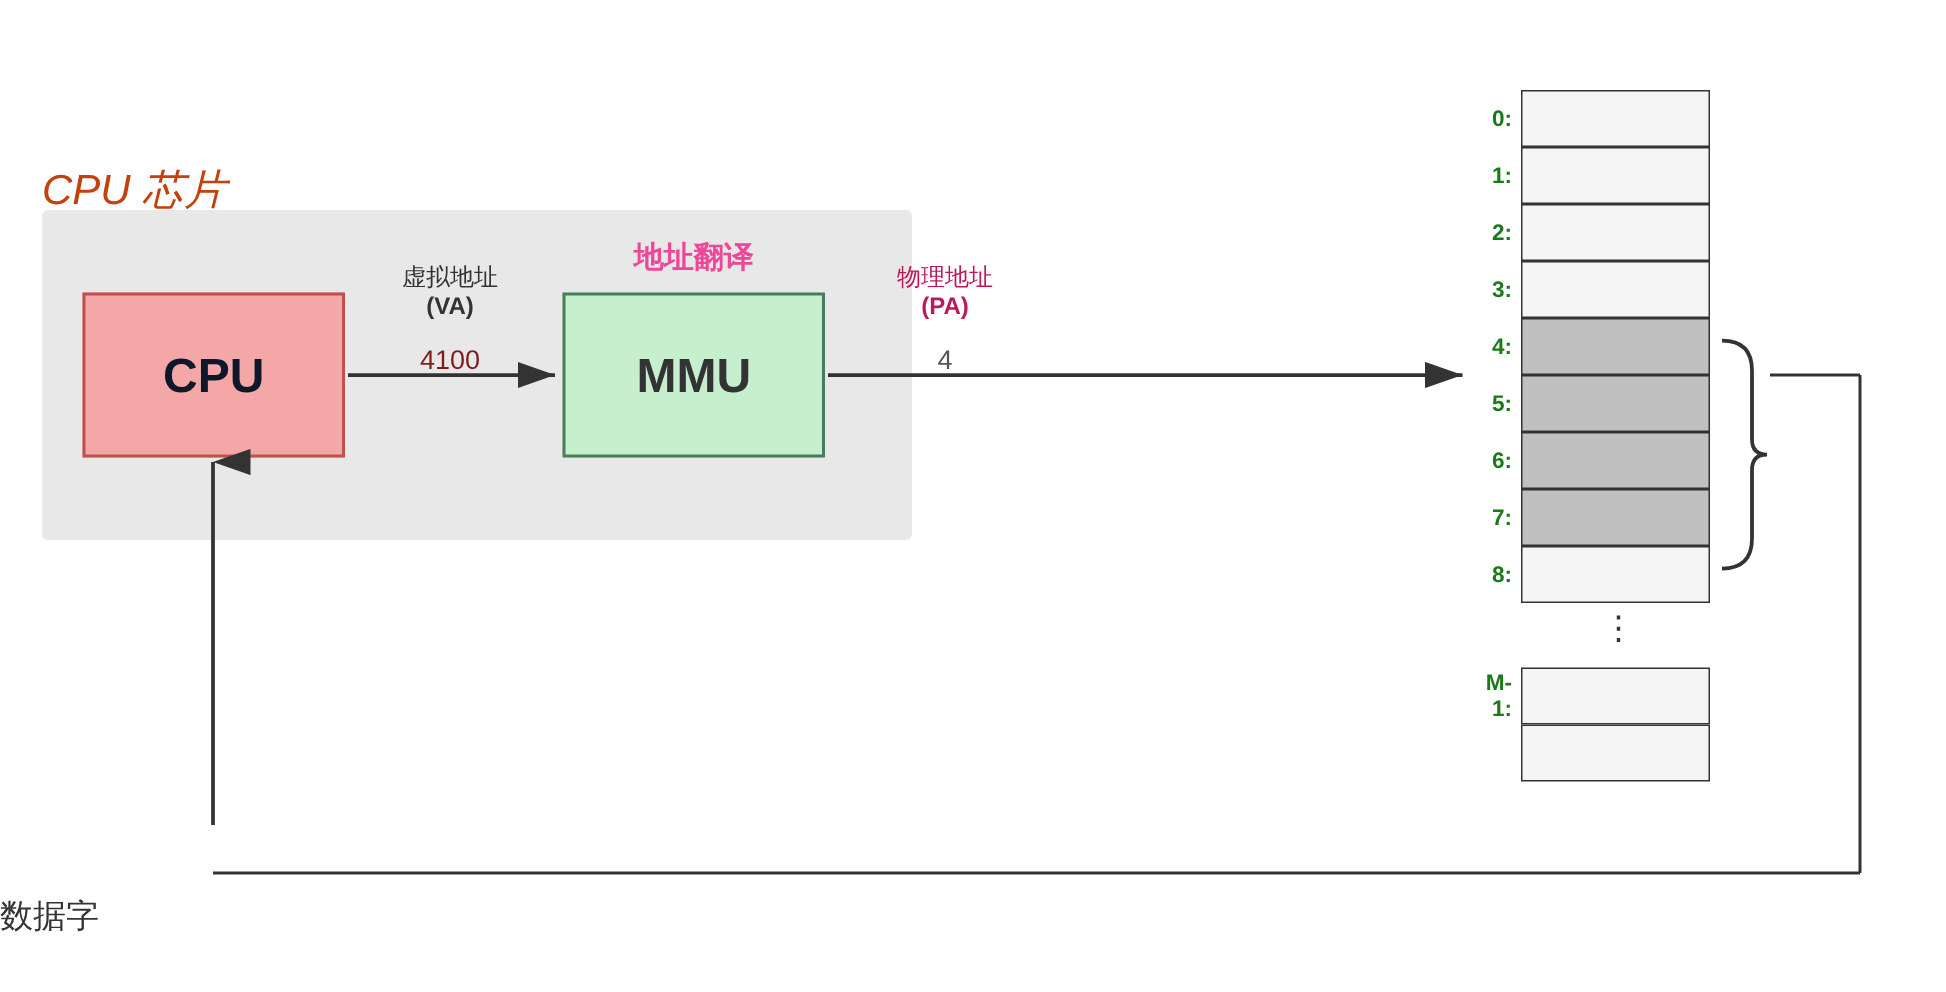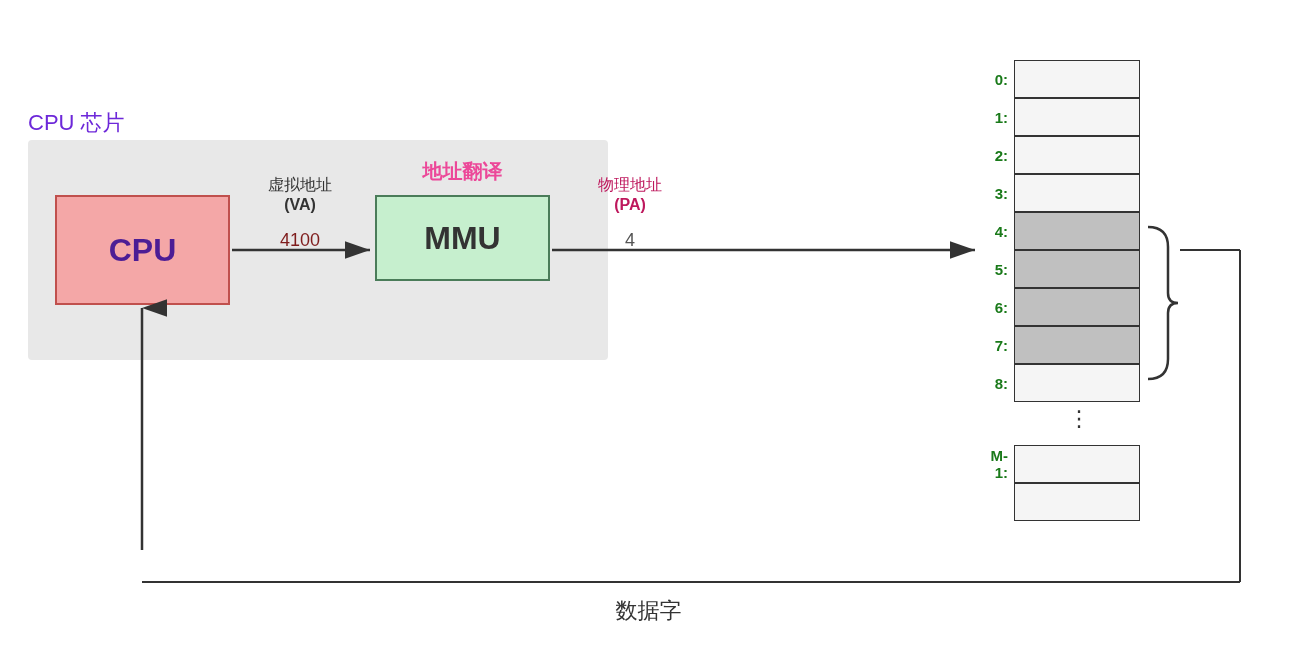--- a/index.html
+++ b/index.html
@@ -16,22 +16,23 @@
       position: relative;
       width: 1297px;
       height: 661px;
     }
 
     
     .cpu-chip-label {
       position: absolute;
       top: 108px;
       left: 28px;
-      font-size: 22px;
-      color: #6d28d9;
+      font-size: 28px;
+      color: #c2410c;
+      font-style: italic;
       font-weight: 400;
     }
 
     
     .cpu-chip-box {
       position: absolute;
       top: 140px;
       left: 28px;
       width: 580px;
       height: 220px;
@@ -48,30 +49,30 @@
       height: 110px;
       background: #f4a7a7;
       border: 2px solid #c0504d;
       display: flex;
       align-items: center;
       justify-content: center;
     }
     .cpu-box-label {
       font-size: 32px;
       font-weight: bold;
-      color: #4c1d95;
+      color: #0f172a;
     }
 
     
     .mmu-box {
       position: absolute;
       top: 195px;
       left: 375px;
       width: 175px;
-      height: 86px;
+      height: 110px;
       background: #c6efce;
       border: 2px solid #4a7c59;
       display: flex;
       align-items: center;
       justify-content: center;
     }
     .mmu-box-label {
       font-size: 32px;
       font-weight: bold;
       color: #333;
@@ -200,21 +201,20 @@
 
     
     
 
     
     .data-word-label {
       position: absolute;
       bottom: 35px;
       left: 0;
       right: 0;
-      text-align: center;
       font-size: 22px;
       color: #333;
       font-family: Liberation Mono, monospace;
     }
 
     
     .svg-overlay {
       position: absolute;
       top: 0;
       left: 0;

